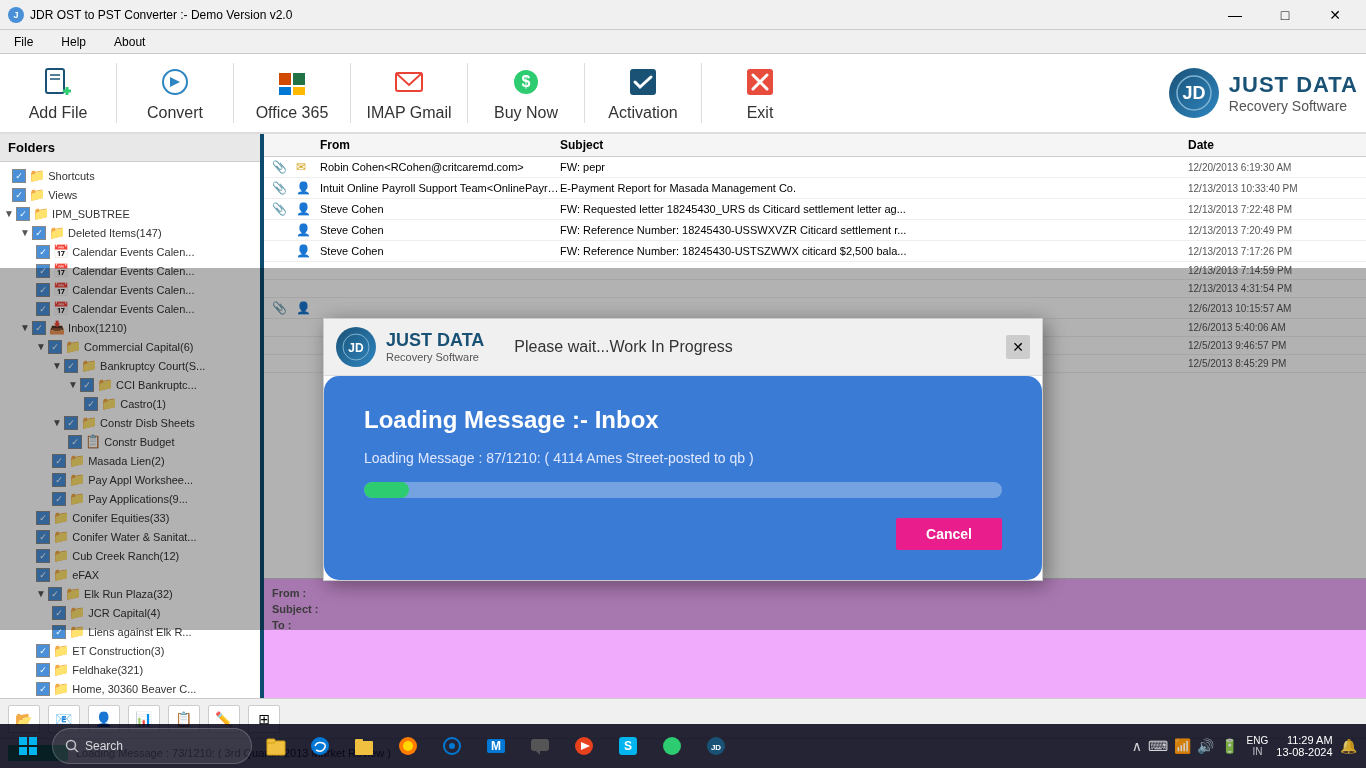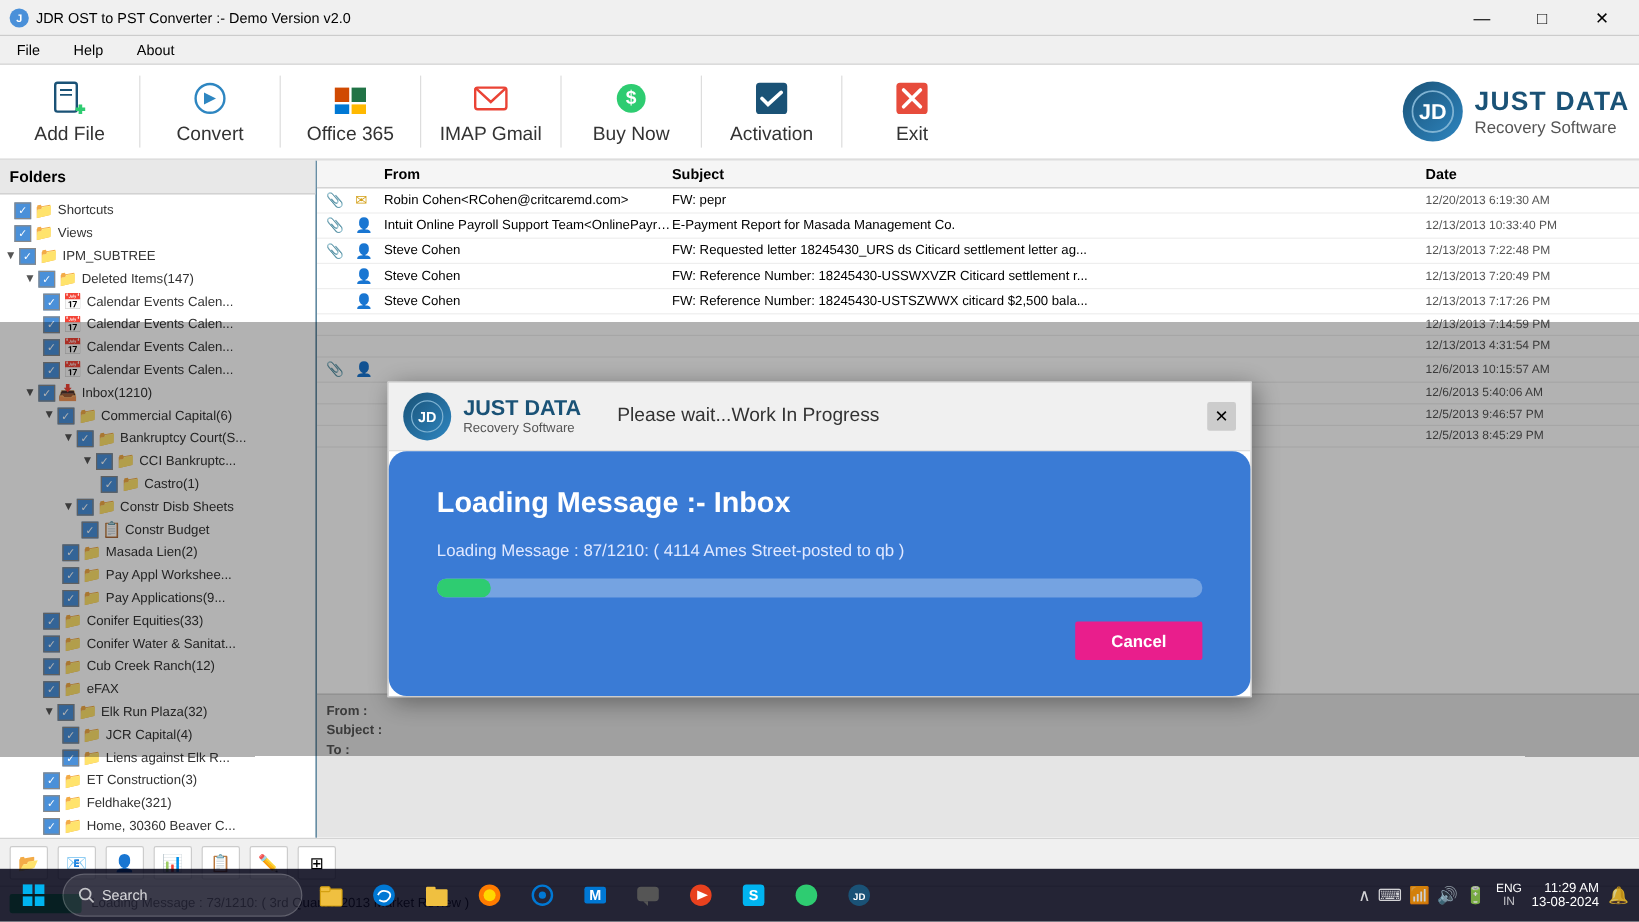--- a/index.html
+++ b/index.html
@@ -90,21 +90,21 @@
     
     .main-content {
       display: flex;
       height: calc(768px - 30px - 24px - 80px - 30px - 40px);
     }
 
     
     .sidebar {
       width: 264px;
       background: #fff;
-      border-right: 1px solid #0c4a6e;
+      border-right: 4px solid #0c4a6e;
       overflow: hidden;
       display: flex;
       flex-direction: column;
     }
     .sidebar-header {
       background: #e8e8e8;
       padding: 6px 8px;
       font-weight: bold;
       font-size: 13px;
       border-bottom: 1px solid #ccc;
@@ -299,21 +299,21 @@
       font-size: 14px;
       cursor: pointer;
       border-radius: 2px;
       font-weight: bold;
     }
 
     
     .email-preview {
       height: 120px;
       border-top: 1px solid #ccc;
-      background: #e5e5e5;
+      background: #f0abfc;
       padding: 8px;
       display: flex;
       flex-direction: column;
       gap: 4px;
     }
     .preview-row { display: flex; gap: 8px; font-size: 11px; }
     .preview-label { font-weight: bold; color: #555; width: 50px; }
     .preview-value { color: #333; }
 
     

